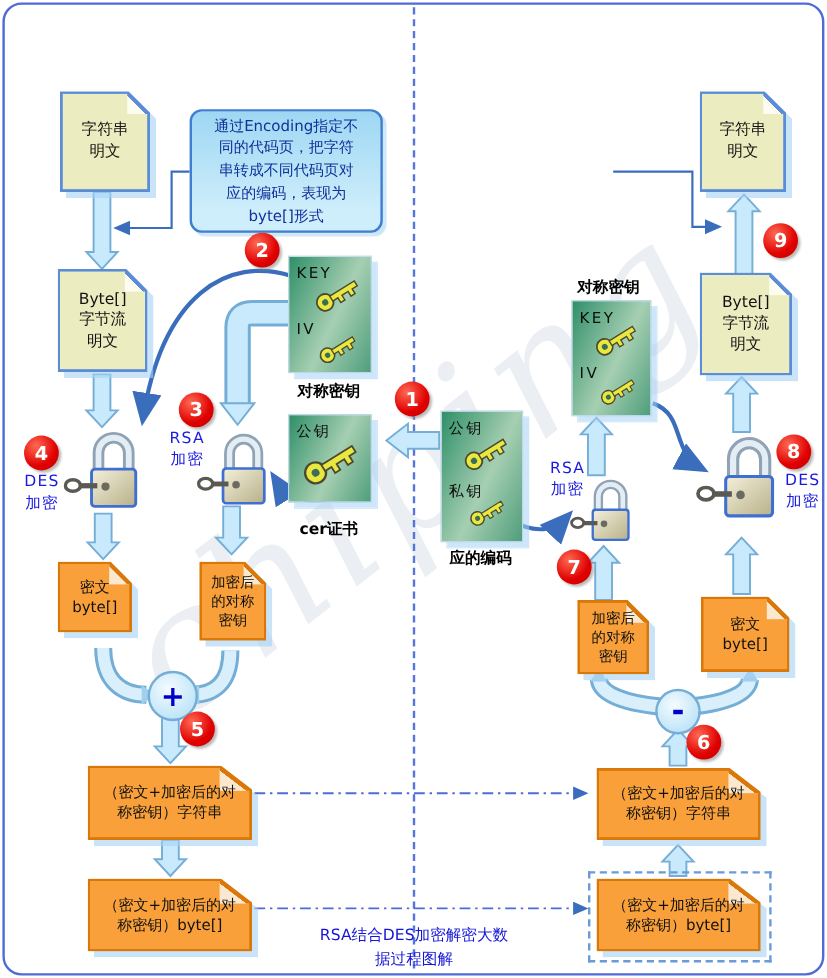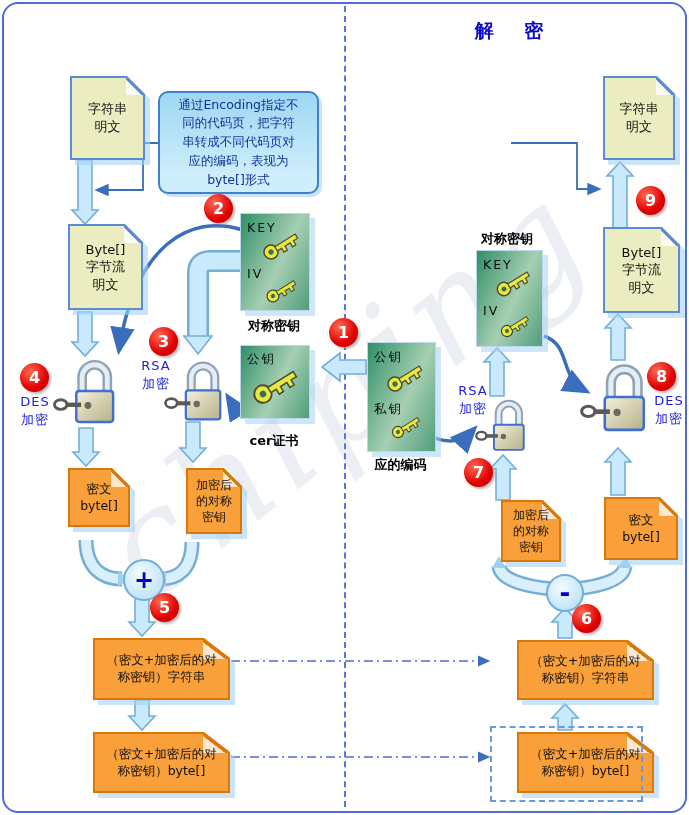--- a/index.html
+++ b/index.html
@@ -15,21 +15,21 @@
              pointer-events:none;z-index:0;}
   .layer{position:absolute;left:0;top:0;z-index:1;}
   .title{position:absolute;color:#0b0bcc;font-weight:bold;font-size:19px;letter-spacing:12px;
          text-align:center;z-index:2;}
   
   .callout{position:absolute;z-index:2;background:linear-gradient(180deg,#9ed7f3,#cfeefb 85%);
            border:2px solid #3f7fd0;border-radius:10px;display:flex;align-items:center;
            justify-content:center;text-align:center;white-space:pre-line;color:#10309a;
            font-size:12.5px;line-height:1.5;filter:drop-shadow(3px 3px 0 rgba(160,205,240,.55));}
   
-  .doc{position:absolute;z-index:2;filter:drop-shadow(5px 5px 0 rgba(165,210,245,.6));margin-left:20px;}
+  .doc{position:absolute;z-index:2;filter:drop-shadow(5px 5px 0 rgba(165,210,245,.6));}
   .doc .shape{position:absolute;inset:0;background:#5b8dd6;
       clip-path:polygon(0 0,calc(100% - 18px) 0,100% 18px,100% 100%,0 100%);}
   .doc .fill{position:absolute;inset:2px;background:#ebecbf;
       clip-path:polygon(0 0,calc(100% - 17px) 0,100% 17px,100% 100%,0 100%);}
   .doc .fold{position:absolute;top:2px;right:2px;width:17px;height:17px;
       background:linear-gradient(to top right,transparent 44%,#5b8dd6 45% 55%,transparent 56%),
                  linear-gradient(to top right,#fcfcf2 49%,rgba(0,0,0,0) 50%);}
   .doc .txt{position:absolute;inset:2px;display:flex;align-items:center;justify-content:center;
       text-align:center;white-space:pre-line;font-size:13px;line-height:1.35;color:#111;}
   .doc.orange .shape{background:#d97808;}
@@ -151,21 +151,20 @@
       <path d="M158,143 H143 V190 H97" marker-end="url(#ah)"></path>
       <path d="M511,143 H577 V189 H599" marker-end="url(#ah)"></path>
     </g>
 
     <g fill="none" stroke="#4f6bd8" stroke-width="1.6" stroke-dasharray="9 4 2 4">
       <path d="M212,661 H488" marker-end="url(#ah)"></path>
       <path d="M212,757 H488" marker-end="url(#ah)"></path>
     </g>
   </svg>
 
-  <div class="title" style="left:420px;top:18px;width:190px;">解 密</div>
 
   <div class="callout" style="left:158px;top:91px;width:157px;height:99px;">通过Encoding指定不
 同的代码页，把字符
 串转成不同代码页对
 应的编码，表现为
 byte[]形式</div>
 
   <div class="doc" style="left:50px;top:76px;width:75px;height:84px;">
     <div class="shape"></div>
       <div class="fill"></div>
@@ -330,14 +329,18 @@
   <div class="badge" style="left:329px;top:318px;">1</div>
   <div class="badge" style="left:204px;top:194px;">2</div>
   <div class="badge" style="left:149px;top:327px;">3</div>
   <div class="badge" style="left:20px;top:363px;">4</div>
   <div class="badge" style="left:150px;top:593px;">5</div>
   <div class="badge" style="left:572px;top:604px;">6</div>
   <div class="badge" style="left:464px;top:458px;">7</div>
   <div class="badge" style="left:647px;top:362px;">8</div>
   <div class="badge" style="left:636px;top:186px;">9</div>
 
+  <div class="footer" style="left:235px;top:770px;width:220px;">
+    <div>RSA结合DES加密解密大数</div>
+    <div>据过程图解</div>
+  </div>
 
 </div>
 
 </body></html>

